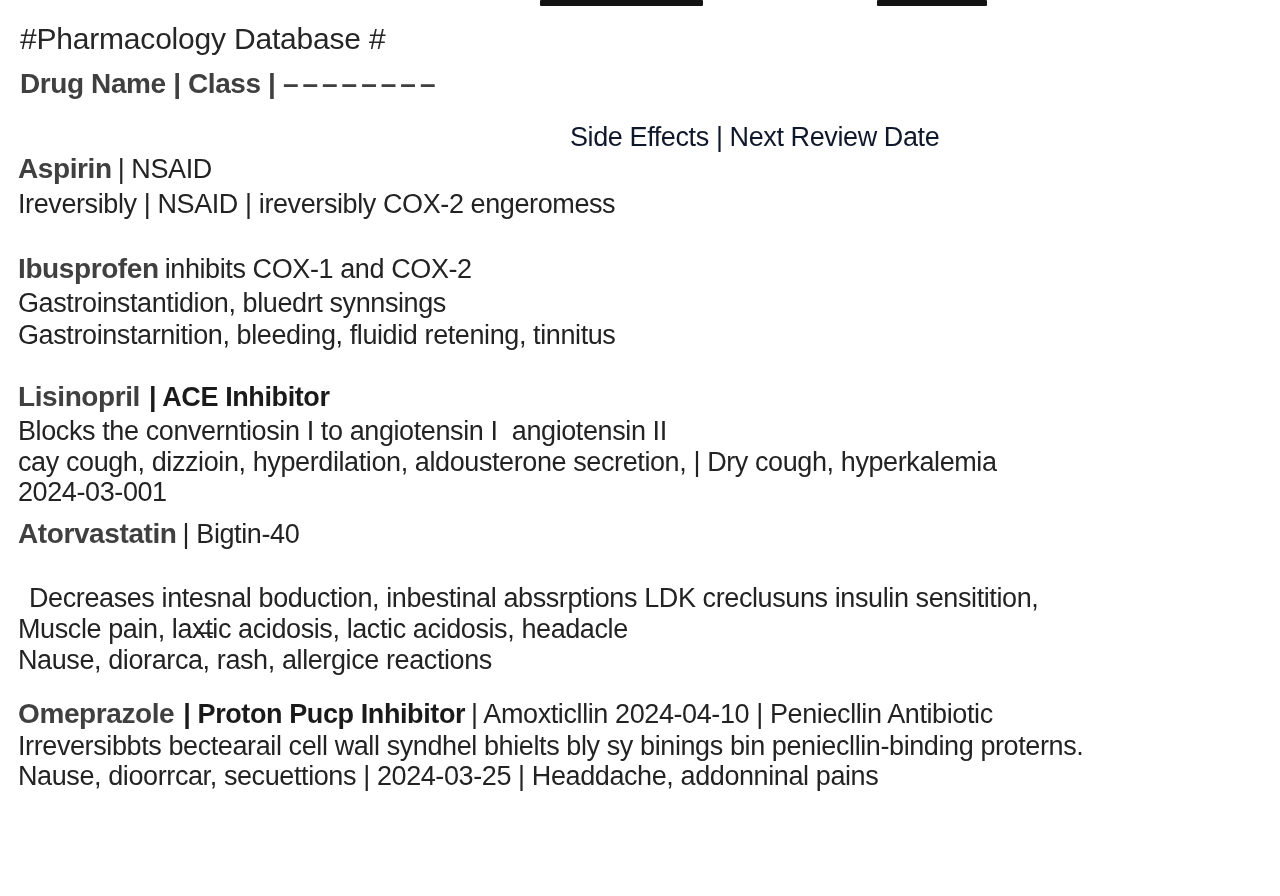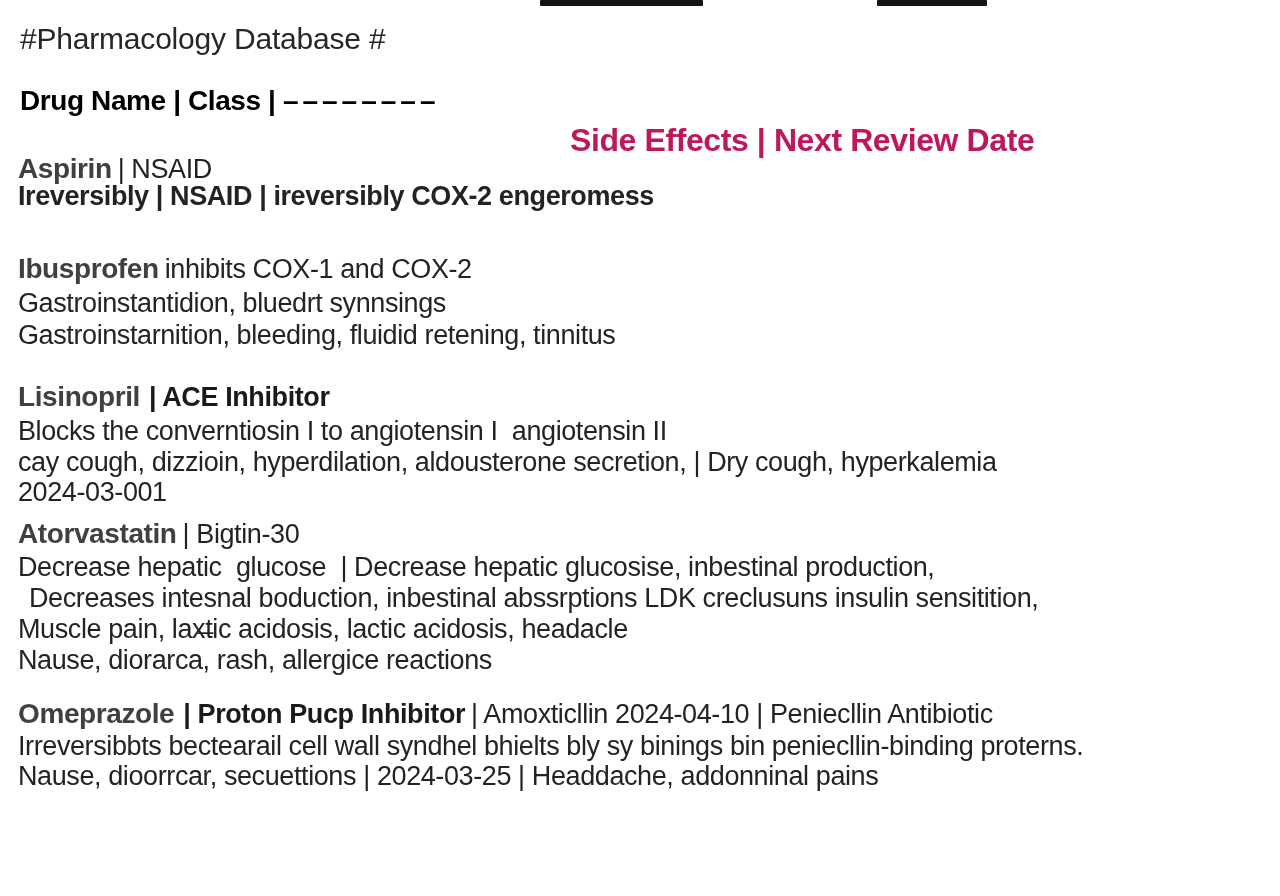--- a/index.html
+++ b/index.html
@@ -38,37 +38,37 @@
 
   .title-line {
     top: 22px;
     left: 20px;
     font-size: 30px;
     font-weight: 400;
     letter-spacing: -0.2px;
     color: #262626;
   }
   .header-left {
-    top: 85px;
+    top: 68px;
     left: 20px;
     font-size: 28px;
     font-weight: 700;
-    color: #000000;
+    color: #404040;
     text-align: center;
   }
   .header-left .dashes {
     letter-spacing: 4px;
     font-weight: 700;
   }
   .header-right {
     top: 122px;
     left: 570px;
-    font-size: 32px;
-    font-weight: 700;
-    color: #be185d;
+    font-size: 27px;
+    font-weight: 400;
+    color: #0f172a;
   }
   .entry-heading {
     font-size: 27px;
     font-weight: 400;
   }
   .entry-heading .drug-name {
     font-size: 28px;
     font-weight: 700;
     color: #404040;
   }
@@ -77,21 +77,21 @@
     color: #1a1a1a;
     margin-left: 9px;
     text-align: right;
   }
   .entry-heading .drug-rest {
     font-weight: 400;
     margin-left: 6px;
   }
   
   .y-aspirin-h   { top: 153px; }
-  .y-aspirin-1   { top: 181px; font-weight: bold; }
+  .y-aspirin-1   { top: 189px; }
   .y-ibu-h       { top: 253px; }
   .y-ibu-1       { top: 288px; }
   .y-ibu-2       { top: 320px; }
   .y-lis-h       { top: 381px; }
   .y-lis-1       { top: 416px; }
   .y-lis-2       { top: 447px; }
   .y-lis-3       { top: 477px; }
   .y-ator-h      { top: 518px; }
   .y-ator-1      { top: 552px; }
   .y-ator-2      { top: 583px; margin-left: 11px; }
@@ -120,22 +120,21 @@
 
   <div class="line entry-heading y-ibu-h"><span class="drug-name">Ibusprofen</span><span class="drug-rest">inhibits COX-1 and COX-2</span></div>
   <div class="line y-ibu-1">Gastroinstantidion, bluedrt synnsings</div>
   <div class="line y-ibu-2">Gastroinstarnition, bleeding, fluidid retening, tinnitus</div>
 
   <div class="line entry-heading y-lis-h"><span class="drug-name">Lisinopril</span><span class="drug-mid">| ACE Inhibitor</span></div>
   <div class="line y-lis-2">cay cough, dizzioin, hyperdilation, aldousterone secretion, | Dry cough, hyperkalemia</div>
   <div class="line y-lis-1">Blocks the converntiosin I to angiotensin I  angiotensin II</div>
   <div class="line y-lis-3">2024-03-001</div>
 
-  <div class="line entry-heading y-ator-h"><span class="drug-name">Atorvastatin</span><span class="drug-rest">| Bigtin-30</span></div>
-  <div class="line y-ator-1">Decrease hepatic  glucose  | Decrease hepatic glucosise, inbestinal production,</div>
+  <div class="line entry-heading y-ator-h"><span class="drug-name">Atorvastatin</span><span class="drug-rest">| Bigtin-40</span></div>
   <div class="line y-ator-2">Decreases intesnal boduction, inbestinal abssrptions LDK creclusuns insulin sensitition,</div>
   <div class="line y-ator-3">Muscle pain, lax̶tic acidosis, lactic acidosis, headacle</div>
   <div class="line y-ator-4">Nause, diorarca, rash, allergice reactions</div>
 
   <div class="line entry-heading y-ome-h"><span class="drug-name">Omeprazole</span><span class="drug-mid">| Proton Pucp Inhibitor</span><span class="drug-rest">| Amoxticllin 2024-04-10 | Peniecllin Antibiotic</span></div>
   <div class="line y-ome-1">Irreversibbts bectearail cell wall syndhel bhielts bly sy binings bin peniecllin-binding proterns.</div>
   <div class="line y-ome-2">Nause, dioorrcar, secuettions | 2024-03-25 | Headdache, addonninal pains</div>
 
 </div>
 

